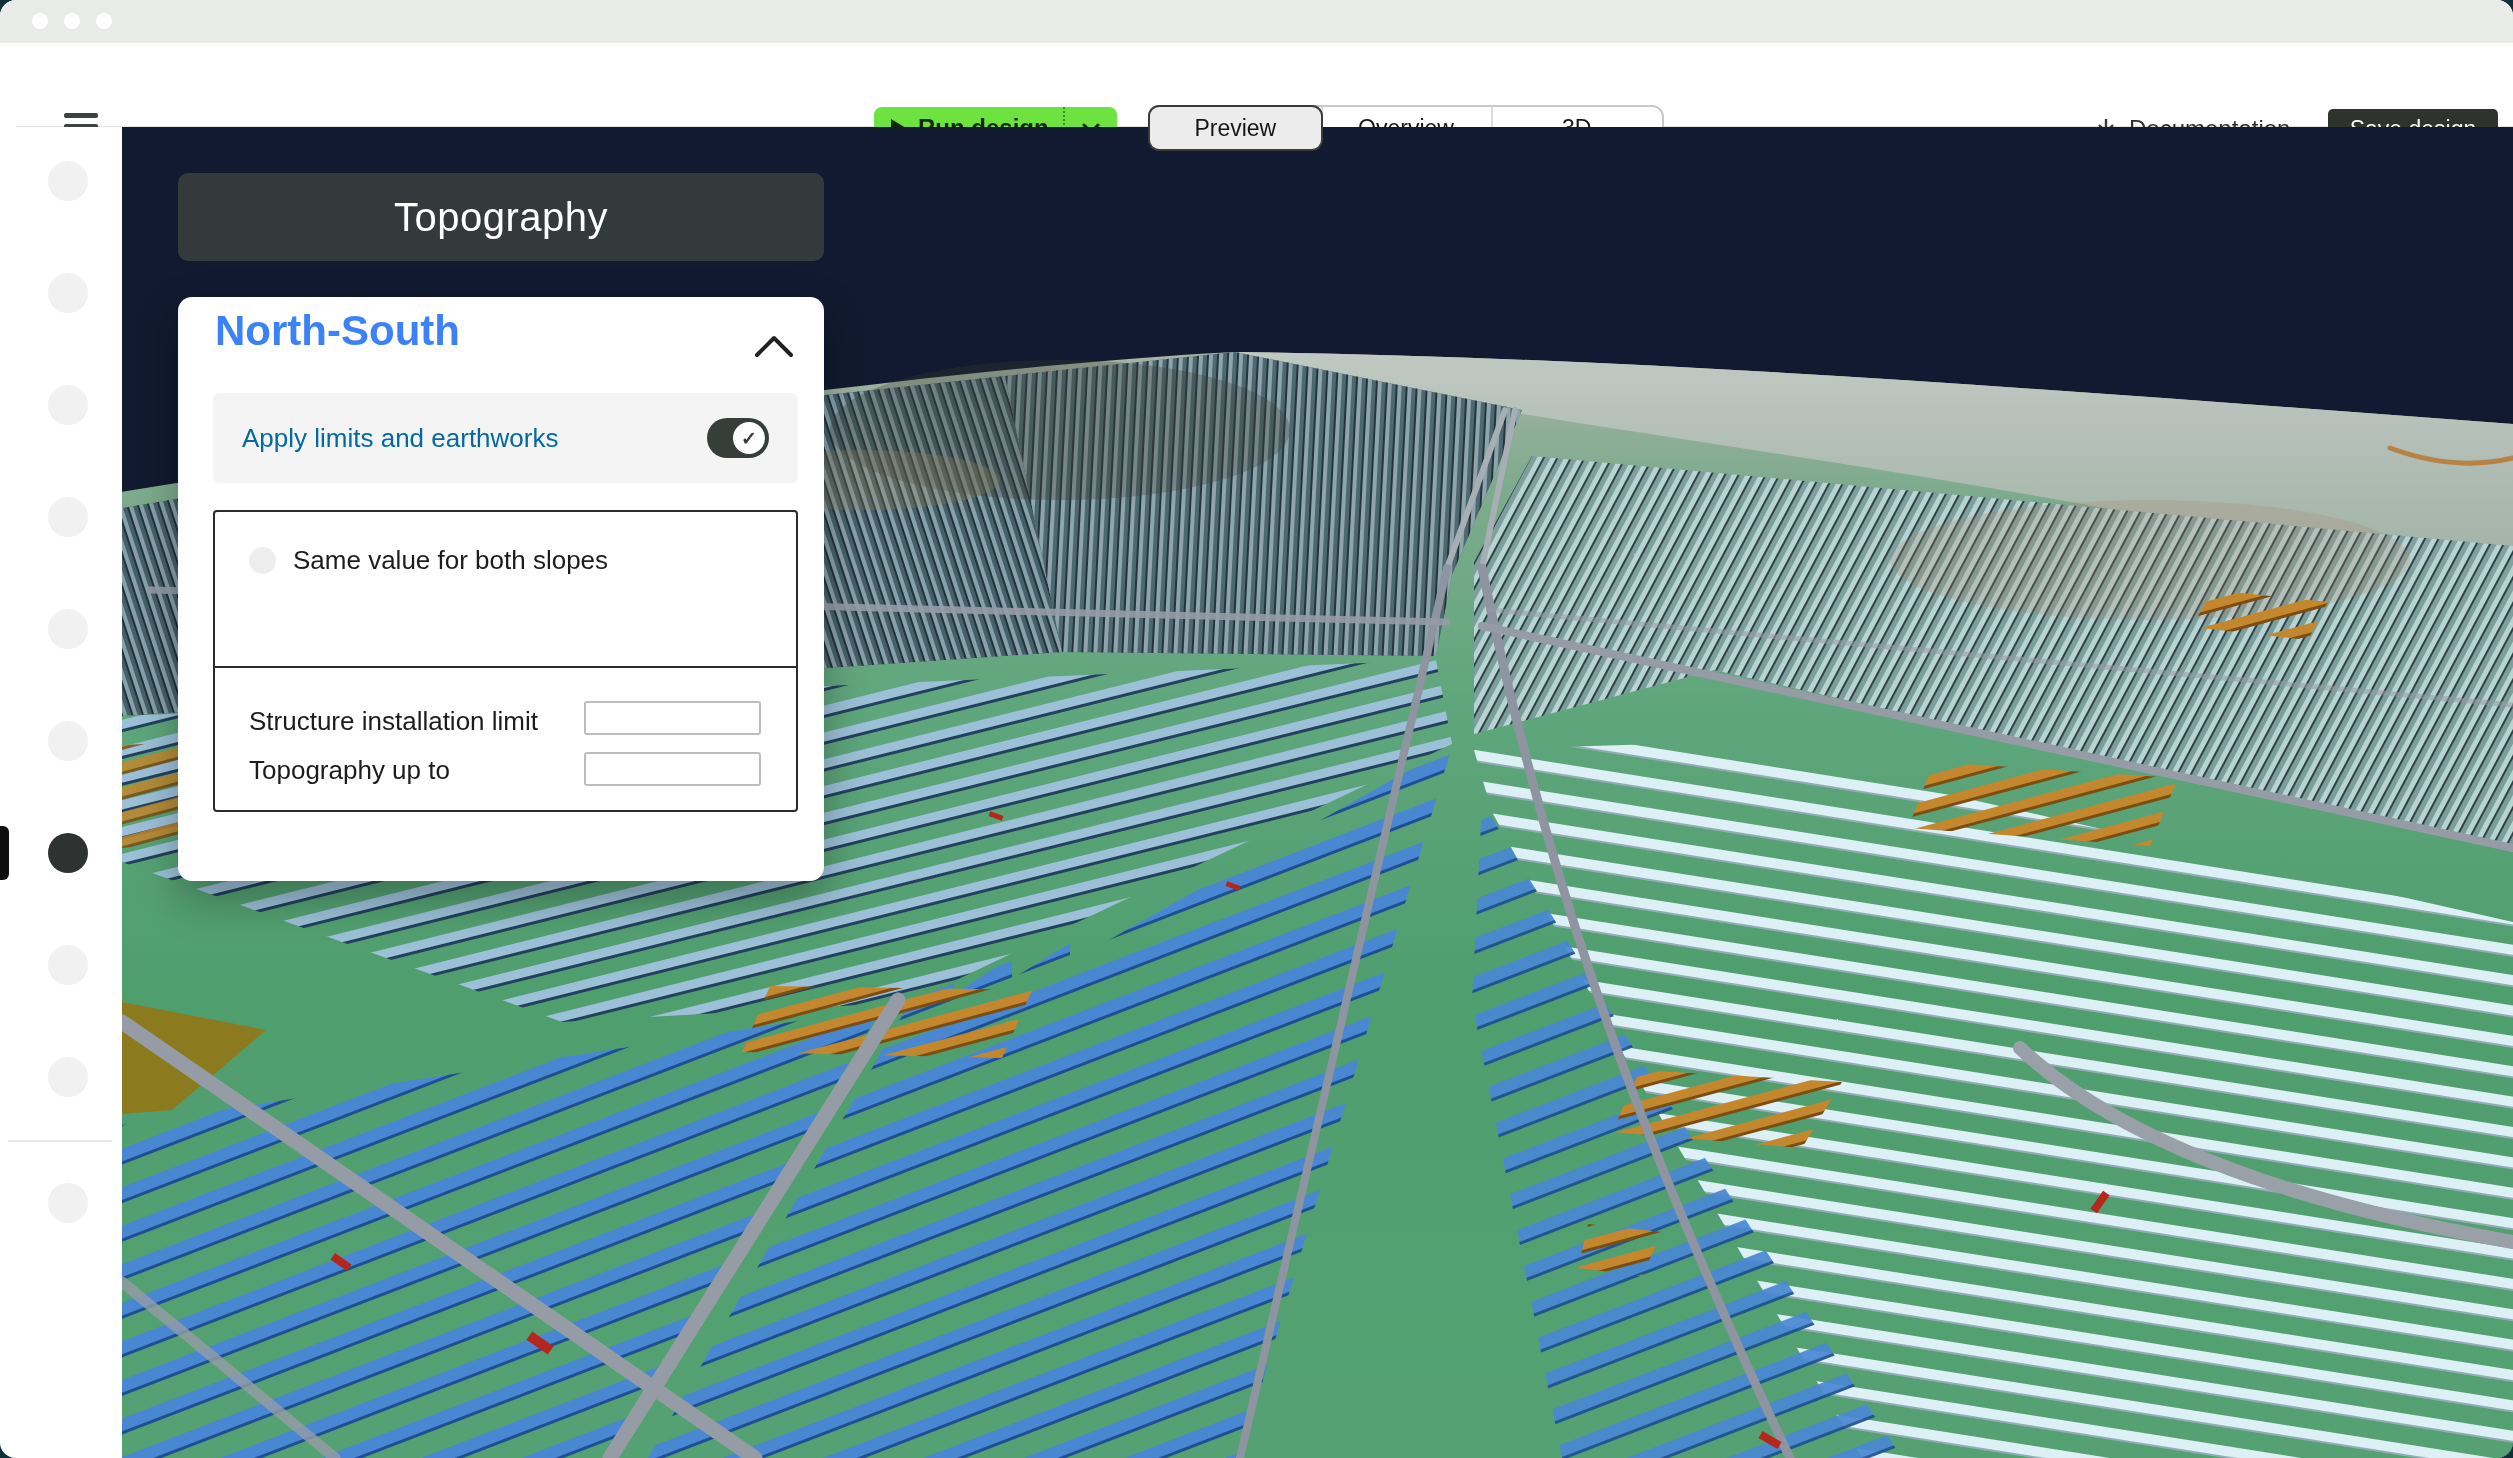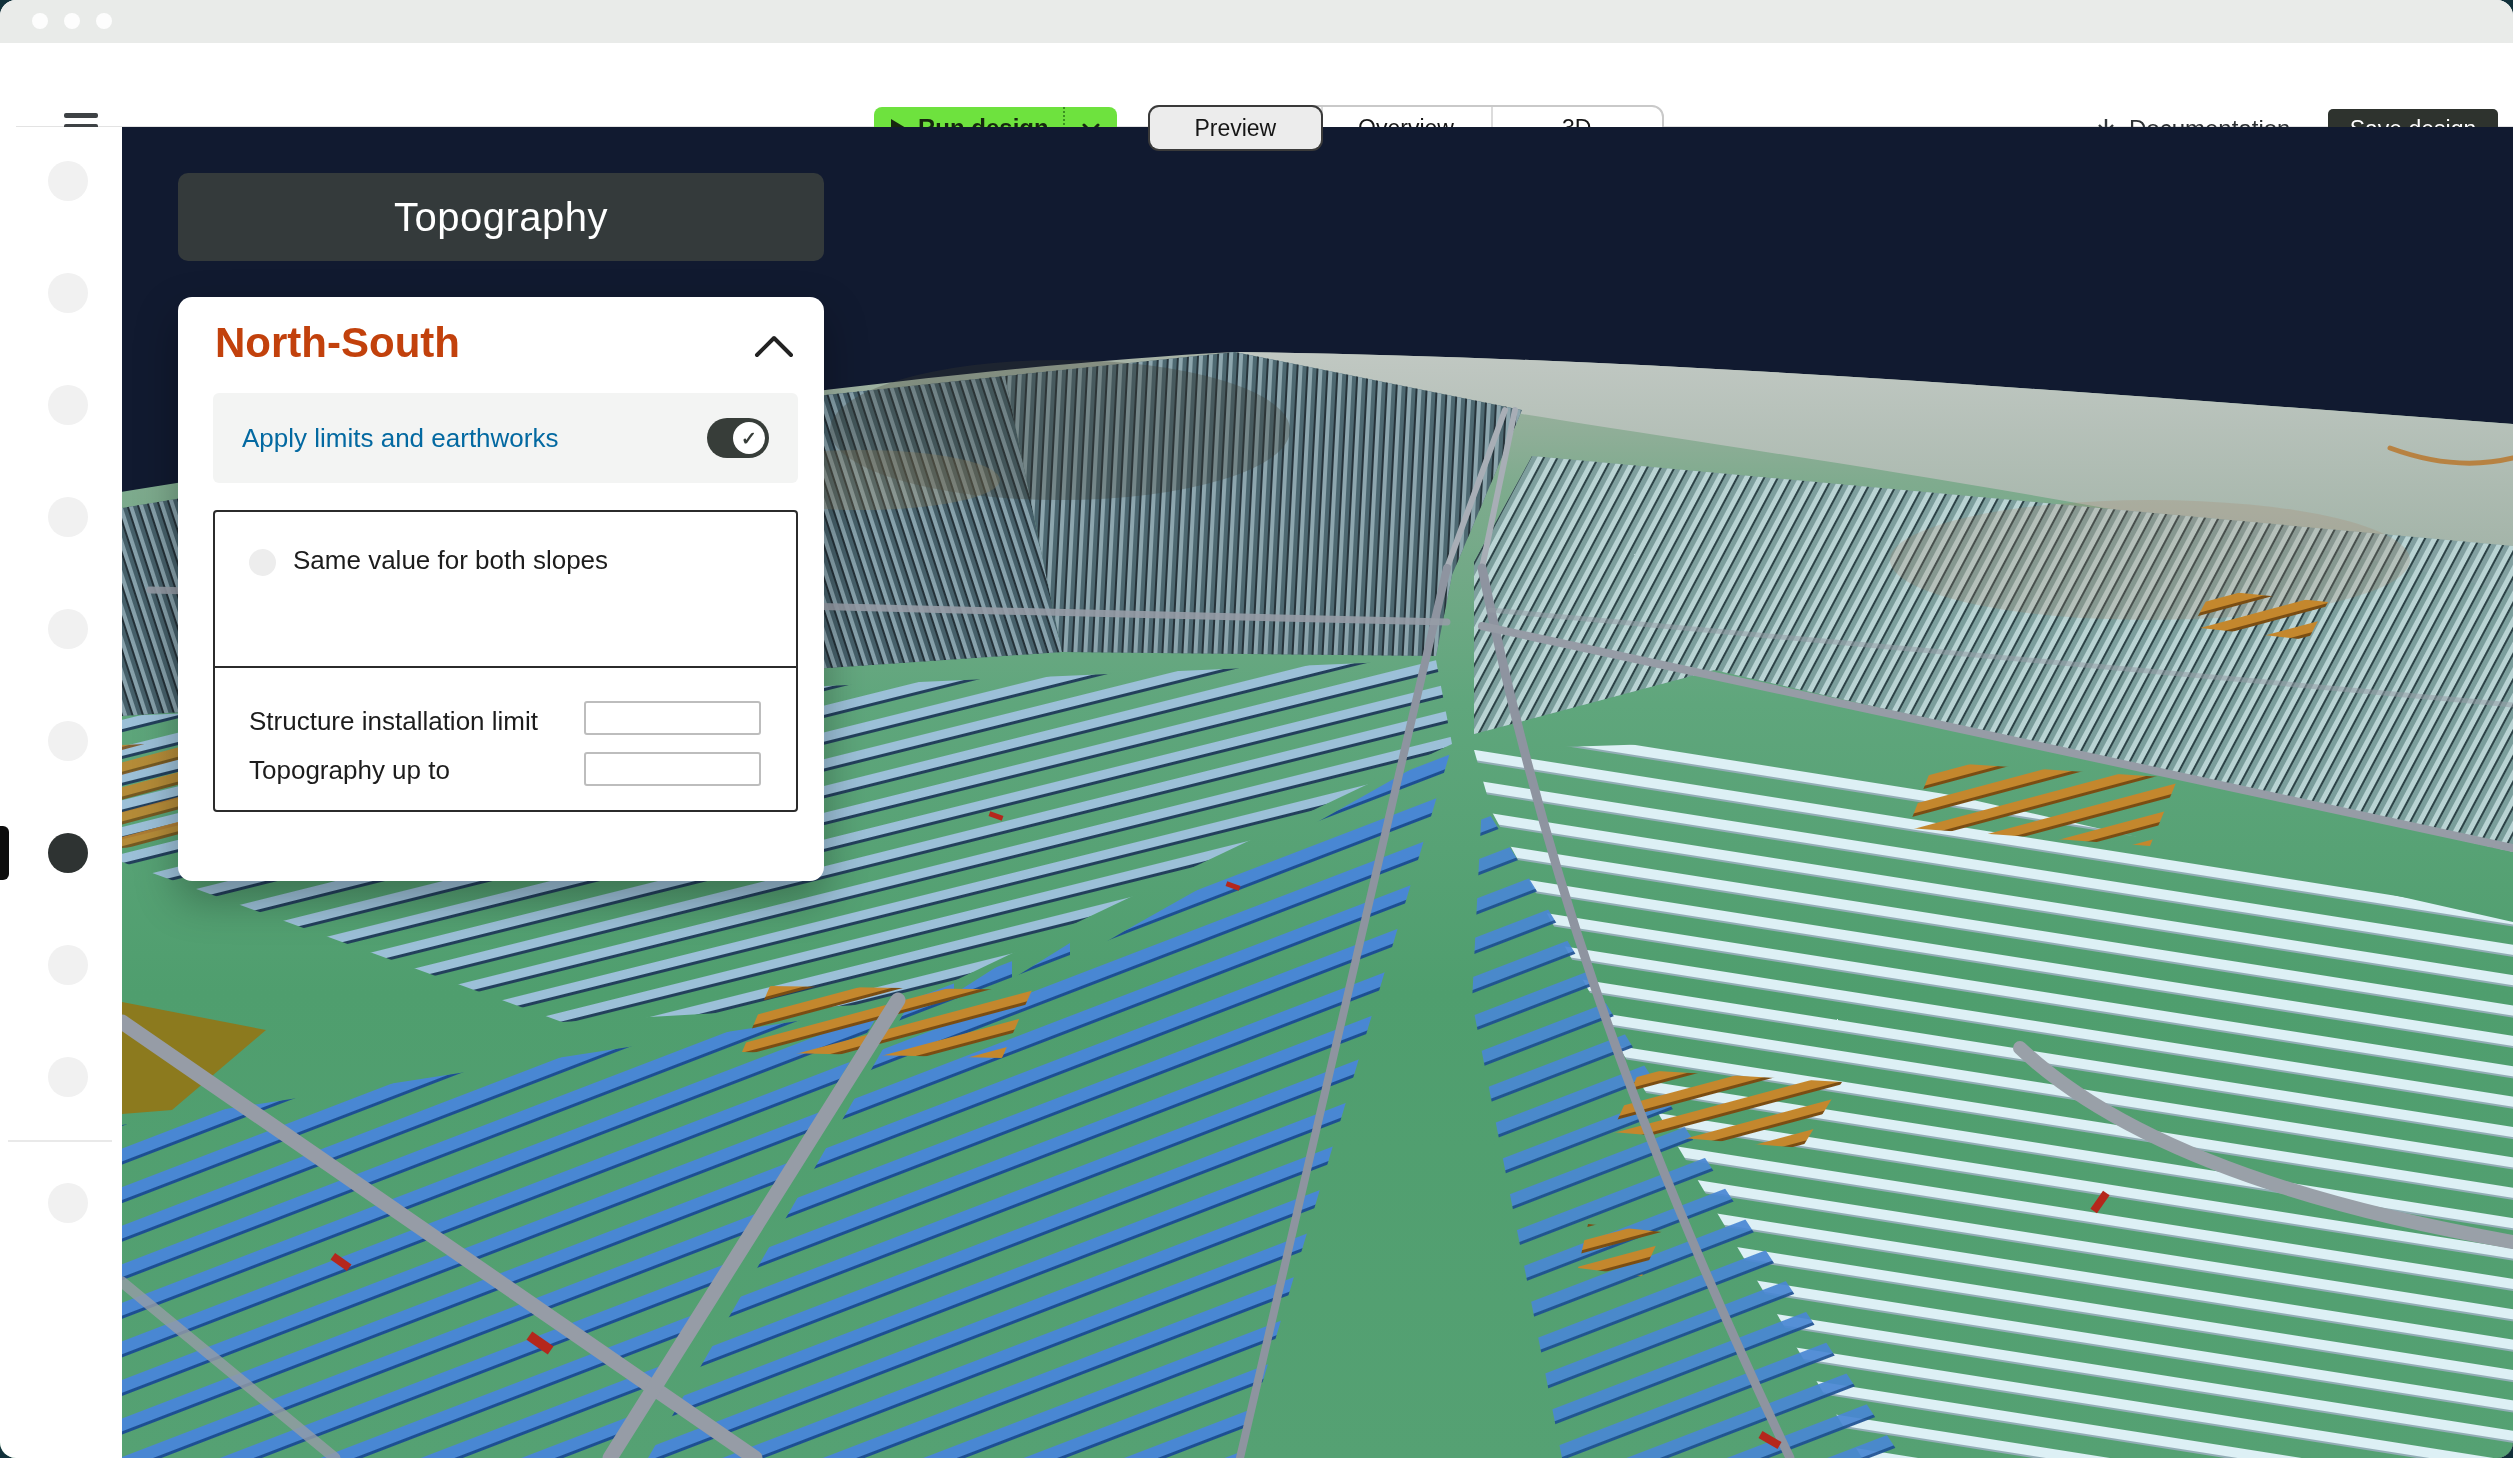--- a/index.html
+++ b/index.html
@@ -28,28 +28,28 @@
   .scene{position:absolute;inset:0;width:100%;height:100%;display:block;}
   
   .sidebar{position:absolute;left:0;top:0;width:122px;height:100%;background:#fff;}
   .step{position:absolute;left:48px;width:40px;height:40px;border-radius:50%;background:#f1f1f1;cursor:pointer;}
   .step--active{background:#2e3332;}
   .step-indicator{position:absolute;left:0;top:699px;width:9px;height:54px;background:#0d0d0d;border-radius:0 6px 6px 0;}
   .side-divider{position:absolute;left:8px;width:104px;top:1013px;height:2px;background:#e9e9e9;}
   
   .topo-header{position:absolute;left:178px;top:46px;width:646px;height:88px;background:#343a3b;border-radius:10px;display:flex;align-items:center;justify-content:center;color:#fff;font-size:40px;font-weight:500;letter-spacing:.5px;}
   .card{position:absolute;left:178px;top:170px;width:646px;height:584px;background:#fff;border-radius:14px;box-shadow:0 18px 44px rgba(0,0,0,.30);}
-  .card-title{position:absolute;left:37px;top:22px;font-size:42px;font-weight:700;color:#c2410c;}
+  .card-title{position:absolute;left:37px;top:10px;font-size:42px;font-weight:700;color:#3b82f6;}
   .collapse-btn{position:absolute;right:28px;top:32px;width:44px;height:34px;display:flex;align-items:center;justify-content:center;cursor:pointer;}
   .toggle-row{position:absolute;left:35px;top:96px;width:585px;height:90px;background:#f3f4f3;border-radius:6px;display:flex;align-items:center;}
   .toggle-label{margin-left:29px;font-size:26px;color:#0369a1;flex:1;}
   .switch{width:62px;height:40px;background:#373d39;border-radius:20px;position:relative;margin-right:29px;cursor:pointer;}
   .knob{position:absolute;right:4px;top:4px;width:32px;height:32px;border-radius:50%;background:#fff;display:flex;align-items:center;justify-content:center;font-size:19px;font-weight:700;color:#373d39;}
   .options-box{position:absolute;left:35px;top:213px;width:585px;height:302px;border:2px solid #2b2b2b;border-radius:4px;box-sizing:border-box;background:#fff;}
-  .radio-row{position:absolute;left:34px;display:flex;align-items:flex-end;gap:17px;}
+  .radio-row{position:absolute;left:34px;display:flex;align-items:center;gap:17px;}
   .radio-dot{width:27px;height:27px;border-radius:50%;background:#ededed;flex:0 0 auto;cursor:pointer;}
   .radio-dot--selected{background:#2f3430;}
   .radio-label{font-size:26px;color:#1c1c1c;white-space:nowrap;}
   .box-divider{position:absolute;left:0;right:0;top:154px;height:2px;background:#2b2b2b;}
   .field-label{position:absolute;left:34px;font-size:26px;color:#1c1c1c;}
   .field-input{position:absolute;left:369px;width:177px;height:34px;border:2px solid #bdbdbd;border-radius:3px;background:#fff;box-sizing:border-box;font-size:22px;padding:0 8px;font-family:"Liberation Sans",sans-serif;}
 </style>
 </head>
 <body>
 

